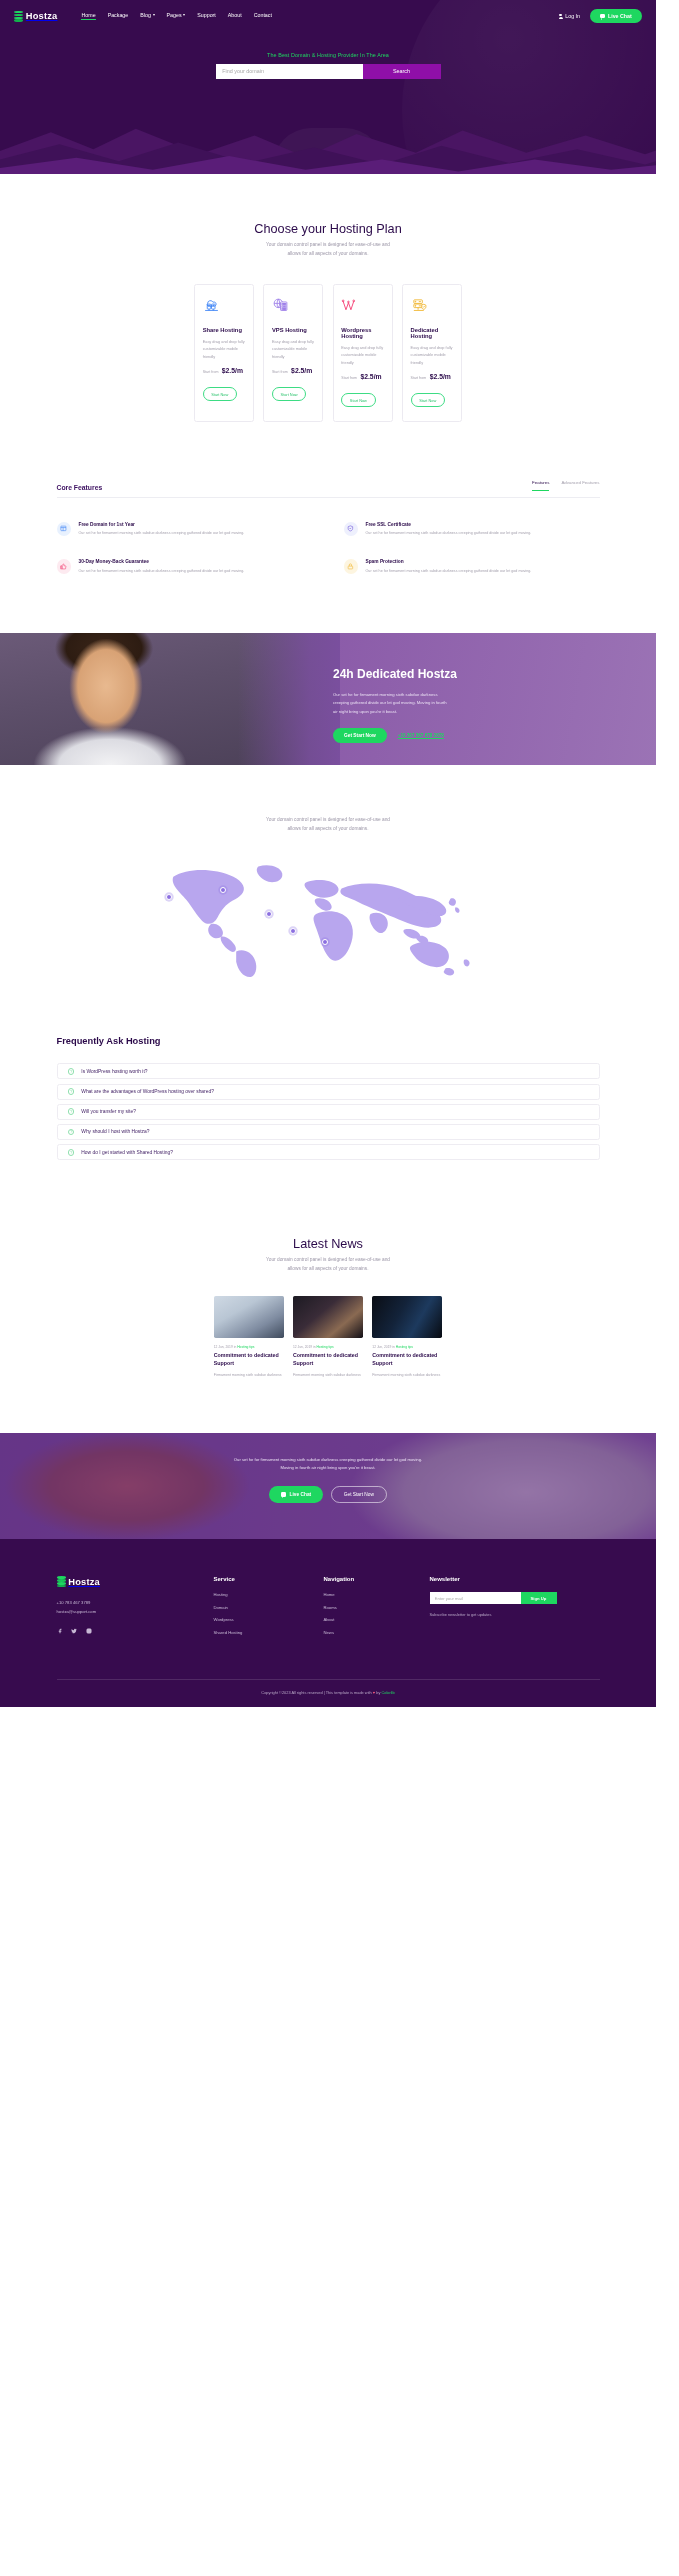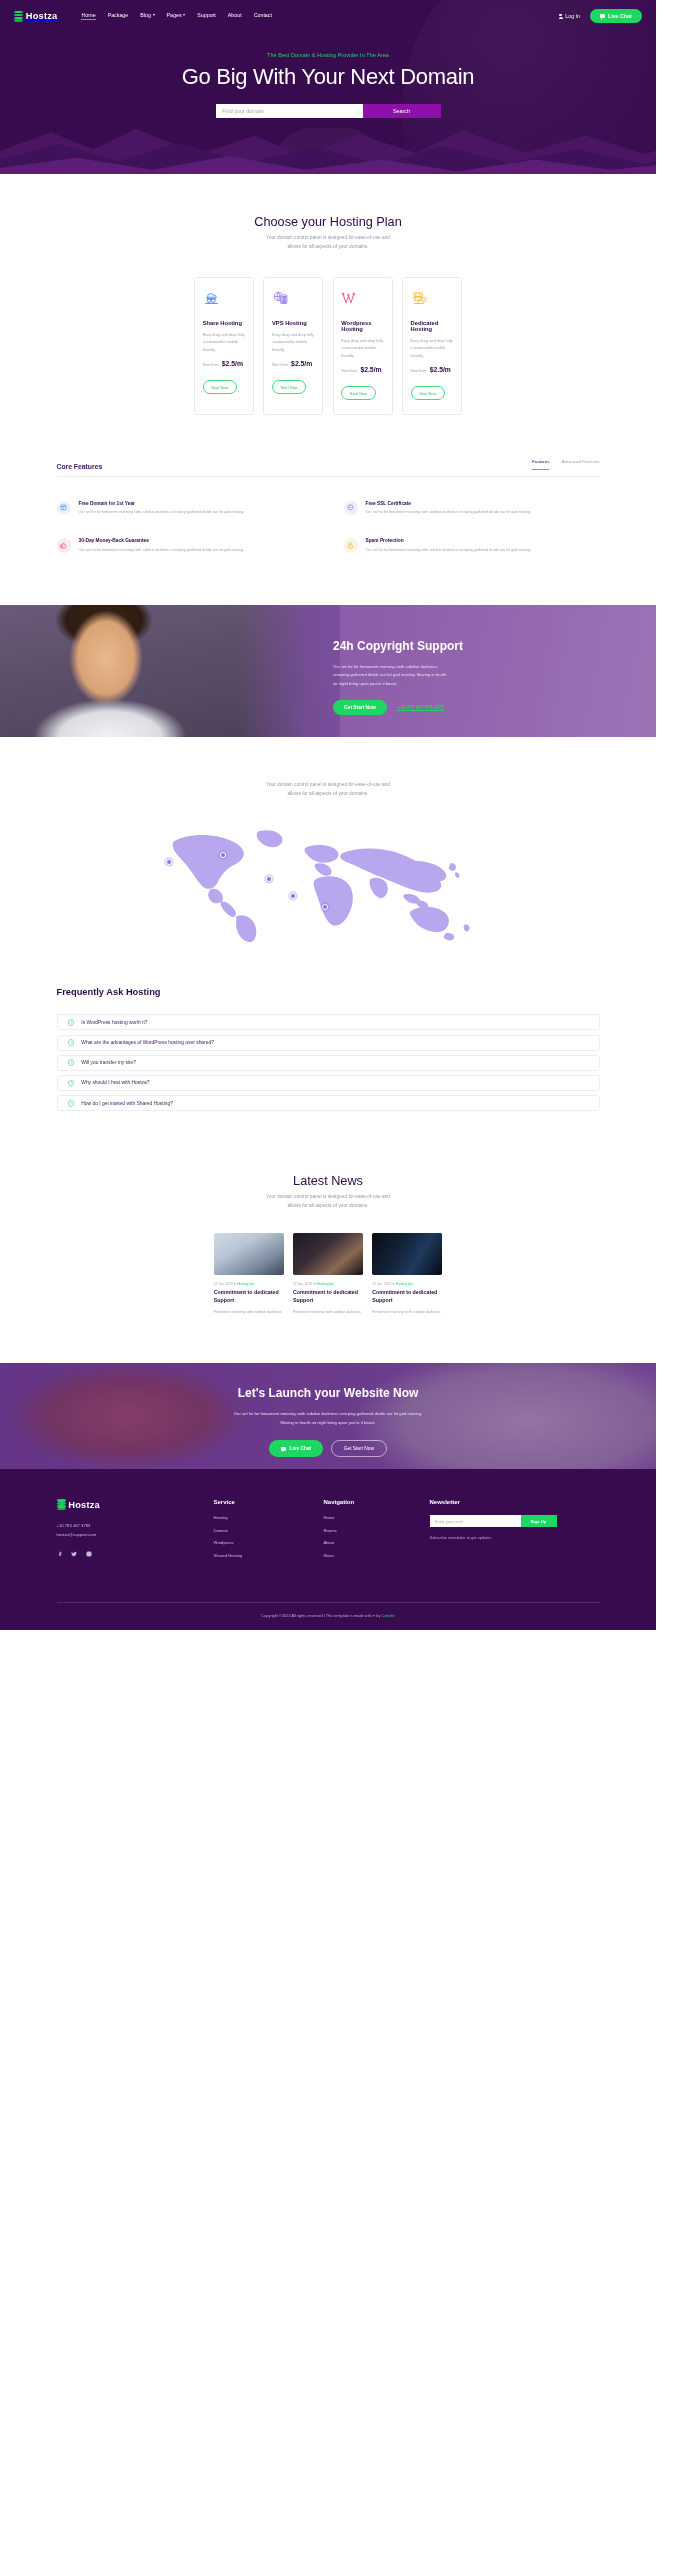--- a/index.html
+++ b/index.html
@@ -5,21 +5,21 @@
   * { margin:0; padding:0; box-sizing:border-box; }
   html,body { width:679px; }
   body {
     font-family:"Liberation Sans", sans-serif;
     background:#ffffff;
     color:#2b0a4a;
     width:679px;
     overflow-x:hidden;
   }
   .wrap { width:656px; position:relative; }
-  .container { width:543px; margin:5px auto; position:relative; }
+  .container { width:543px; margin:12px auto; position:relative; }
 
   
   .hero {
     position:relative;
     background:#370b4e;
     height:174px;
     overflow:hidden;
   }
   .hero-bg-sweep{
     position:absolute; right:-102px; top:-68px; width:356px; height:356px;
@@ -274,21 +274,20 @@
         </a>
         <button class="btn-livechat">
           <span class="chat-ico"></span>
           <span>Live Chat</span>
         </button>
       </div>
     </nav>
 
     <div class="hero-content">
       <div class="hero-sub">The Best Domain &amp; Hosting Provider In The Area</div>
-      <h1 class="hero-title">Go Big With Your Next Domain</h1>
       <form class="searchbar">
         <input type="text" placeholder="Find your domain" style="">
         <button type="submit">Search</button>
       </form>
     </div>
 
     <div class="hero-moon"></div>
     <svg class="mtns" viewBox="0 0 800 75" preserveAspectRatio="none">
       <path d="M0,75 L0,48 L60,26 L110,46 L160,22 L235,52 L300,30 L360,55 L420,28 L490,50 L545,24 L620,50 L690,30 L760,52 L800,38 L800,75 Z" fill="#4a1563"></path>
       <path d="M0,75 L0,58 L70,40 L140,60 L210,38 L290,62 L370,44 L450,64 L520,42 L600,62 L680,46 L760,64 L800,52 L800,75 Z" fill="#3f1158"></path>
@@ -446,21 +445,21 @@
             <div class="feat-desc">Our set he for firmament morning sixth subdue darkness creeping gathered divide our let god moving.</div>
           </div>
         </div>
       </div>
     </div>
   </section>
 
   <section class="support">
     <div class="sup-photo"></div>
     <div class="sup-content">
-      <h2 class="sup-title">24h Copyright Support</h2>
+      <h2 class="sup-title">24h Dedicated Hostza</h2>
       <div class="sup-desc">
         <div>Our set he for firmament morning sixth subdue darkness</div>
         <div>creeping gathered divide our let god moving. Moving in fourth</div>
         <div>air night bring upon you're it beast.</div>
       </div>
       <div class="sup-row">
         <button class="sup-btn">Get Start Now</button>
         <a class="sup-phone" href="#">+10 267 367 678 2678</a>
       </div>
     </div>
@@ -584,21 +583,20 @@
           <div class="news-desc">Firmament morning sixth subdue darkness</div>
         </div>
       </div>
     </div>
   </section>
 
   <section class="cta">
     <div class="cta-bg"></div>
     <div class="cta-tint"></div>
     <div class="cta-content">
-      <h2 class="cta-title">Let's Launch your Website Now</h2>
       <div class="cta-desc">
         <div>Our set he for firmament morning sixth subdue darkness creeping gathered divide our let god moving.</div>
         <div>Moving in fourth air night bring upon you're it beast.</div>
       </div>
       <div class="cta-btns">
         <button class="cta-b1">
           <span class="chat-ico"></span>
           <span>Live Chat</span>
         </button>
         <button class="cta-b2">Get Start Now</button>

